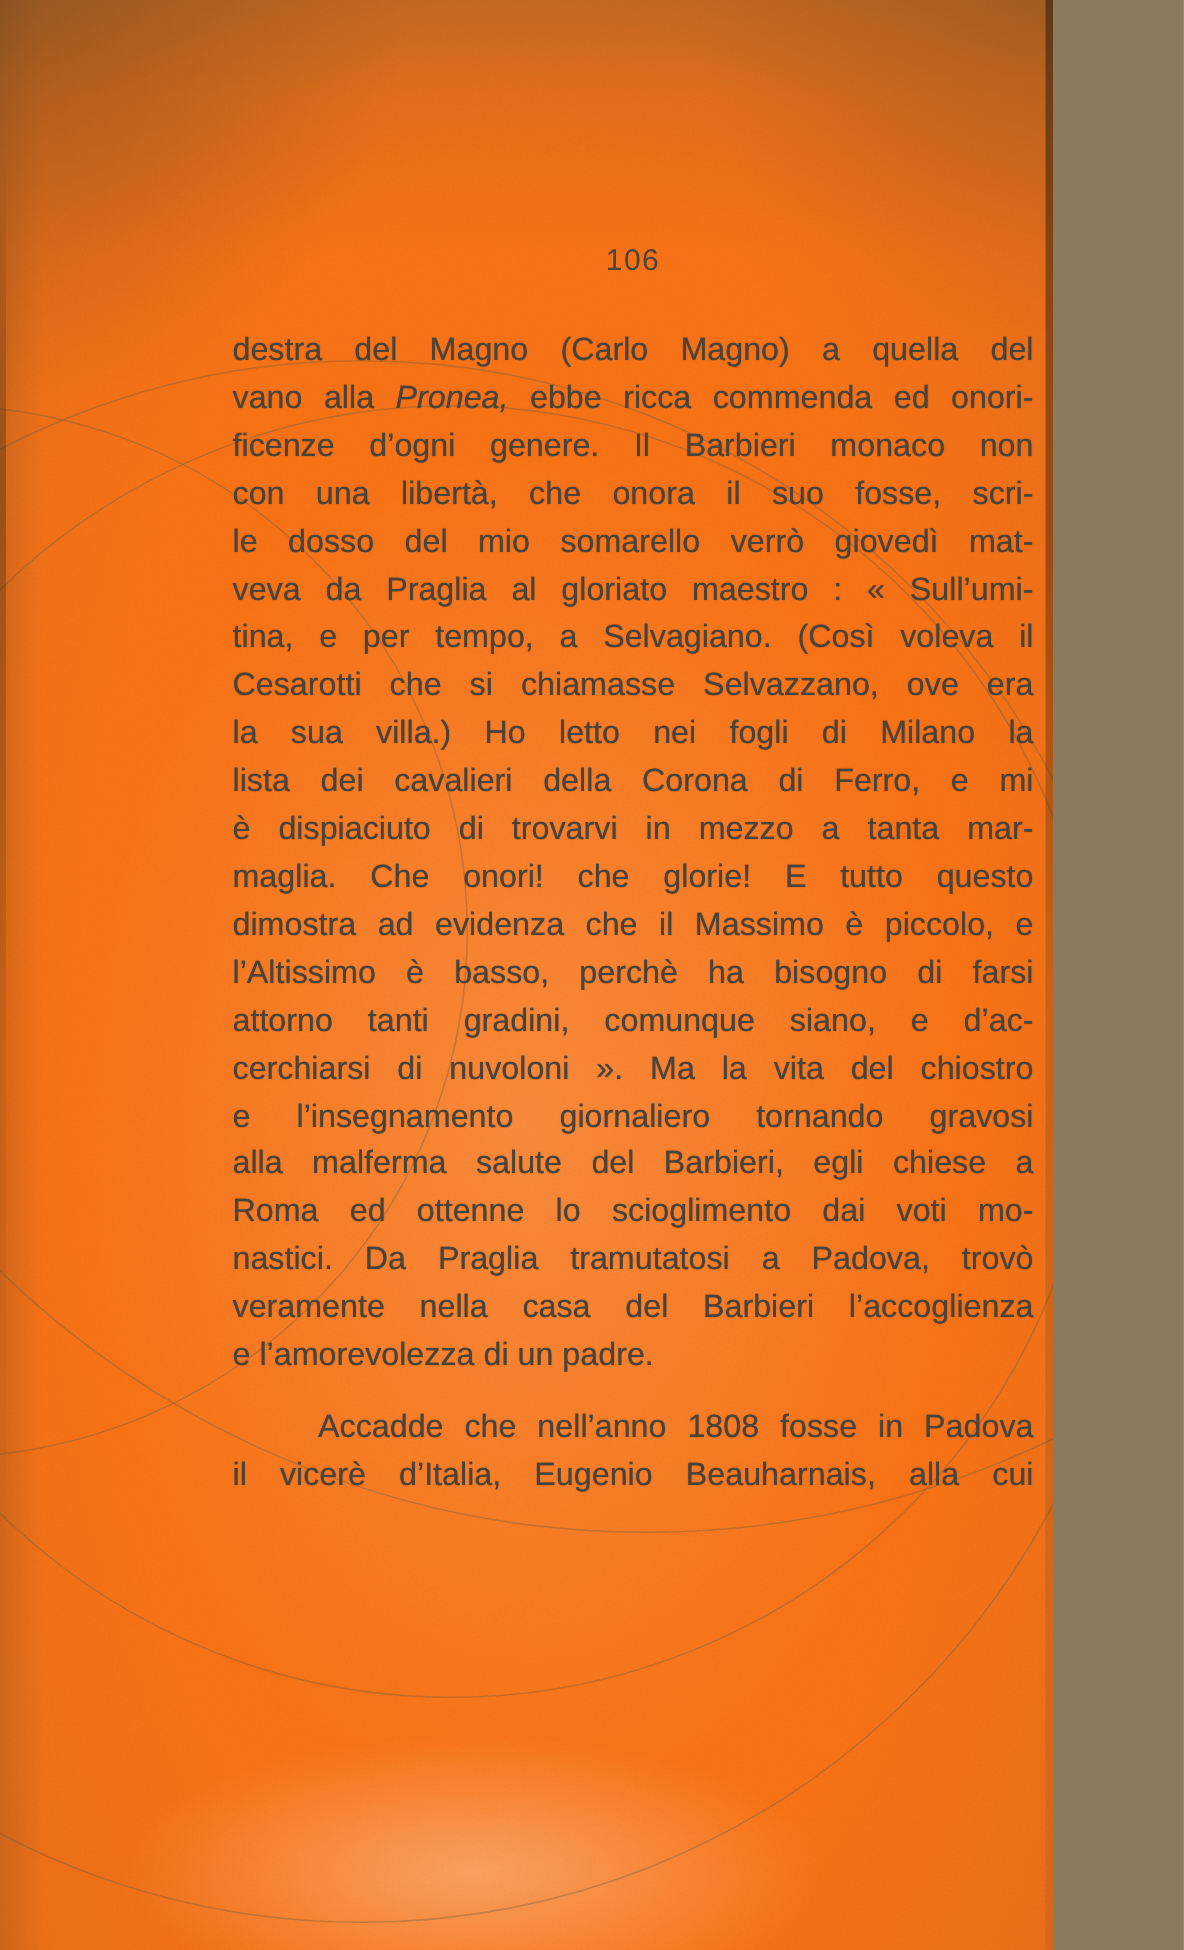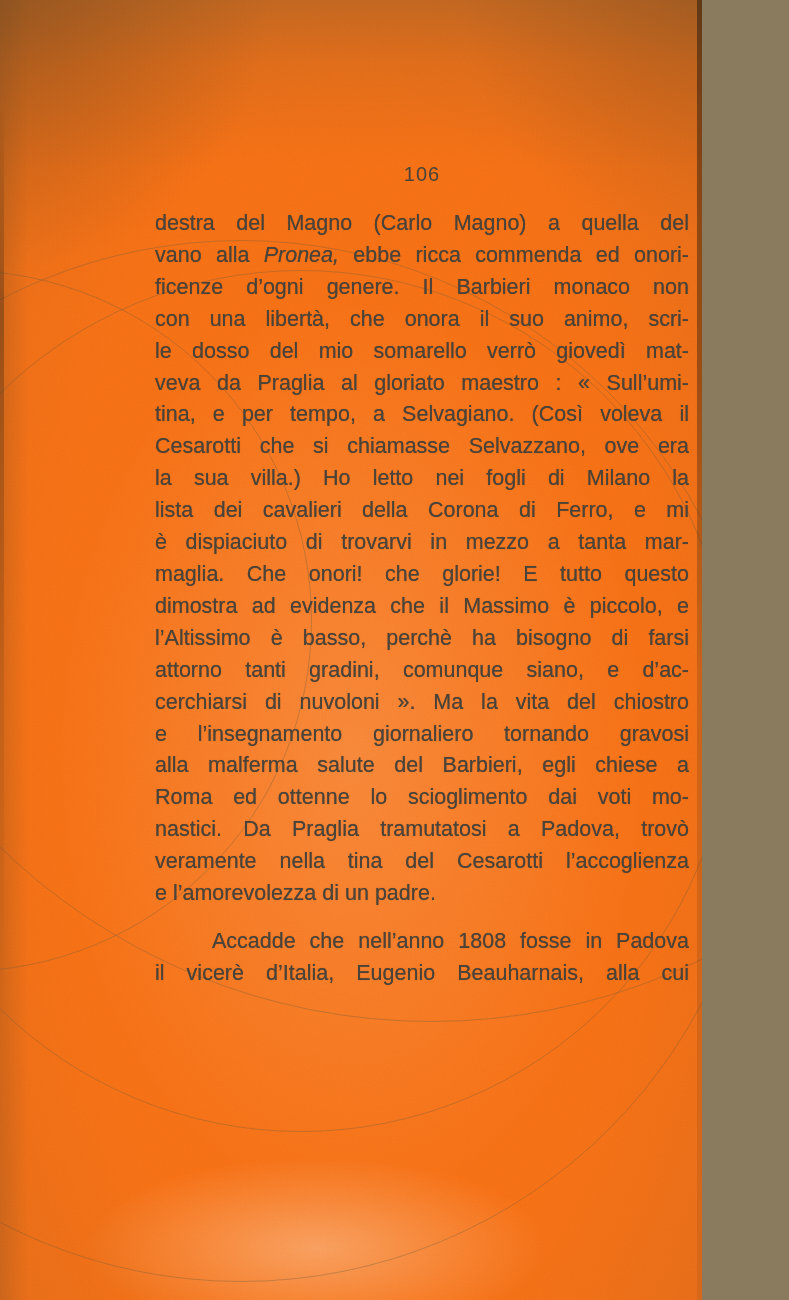--- a/index.html
+++ b/index.html
@@ -58,21 +58,21 @@
   .page-number {
     position: absolute;
     left: 155px; top: 163px; width: 534px;
     text-align: center;
     font-size: 20px;
     letter-spacing: 1px;
     color: #4c453a;
   }
   .text-block {
     position: absolute;
-    left: 155px; top: 208px; width: 534px;
+    left: 155px; top: 218px; width: 534px;
     font-size: 21.5px;
     line-height: 31.9px;
     color: #4b443a;
     text-shadow: 0 0 0.7px rgba(75,64,48,.75);
   }
   .text-line { white-space: normal; }
   .text-line.just { text-align: justify; text-align-last: justify; }
   .text-line.indent { padding-left: 57px; margin-top: 16px; }
   .it { font-style: italic; }
 </style>
@@ -87,38 +87,38 @@
   <div class="arc arc2"></div>
   <div class="arc arc3"></div>
   <div class="arc arc4"></div>
 
   <div class="page-number">106</div>
 
   <div class="text-block">
       <div class="text-line just"><span>destra del Magno (Carlo Magno) a quella del</span></div>
       <div class="text-line just"><span>vano alla </span><span class="it">Pronea,</span><span> ebbe ricca commenda ed onori-</span></div>
       <div class="text-line just"><span>ficenze d’ogni genere. Il Barbieri monaco non</span></div>
-      <div class="text-line just"><span>con una libertà, che onora il suo animo, scri-</span></div>
+      <div class="text-line just"><span>con una libertà, che onora il suo fosse, scri-</span></div>
       <div class="text-line just"><span>le dosso del mio somarello verrò giovedì mat-</span></div>
       <div class="text-line just"><span>veva da Praglia al gloriato maestro : « Sull’umi-</span></div>
       <div class="text-line just"><span>tina, e per tempo, a Selvagiano. (Così voleva il</span></div>
       <div class="text-line just"><span>Cesarotti che si chiamasse Selvazzano, ove era</span></div>
       <div class="text-line just"><span>la sua villa.) Ho letto nei fogli di Milano la</span></div>
       <div class="text-line just"><span>lista dei cavalieri della Corona di Ferro, e mi</span></div>
       <div class="text-line just"><span>è dispiaciuto di trovarvi in mezzo a tanta mar-</span></div>
       <div class="text-line just"><span>maglia. Che onori! che glorie! E tutto questo</span></div>
       <div class="text-line just"><span>dimostra ad evidenza che il Massimo è piccolo, e</span></div>
       <div class="text-line just"><span>l’Altissimo è basso, perchè ha bisogno di farsi</span></div>
       <div class="text-line just"><span>attorno tanti gradini, comunque siano, e d’ac-</span></div>
       <div class="text-line just"><span>cerchiarsi di nuvoloni ». Ma la vita del chiostro</span></div>
       <div class="text-line just"><span>e l’insegnamento giornaliero tornando gravosi</span></div>
       <div class="text-line just"><span>alla malferma salute del Barbieri, egli chiese a</span></div>
       <div class="text-line just"><span>Roma ed ottenne lo scioglimento dai voti mo-</span></div>
       <div class="text-line just"><span>nastici. Da Praglia tramutatosi a Padova, trovò</span></div>
-      <div class="text-line just"><span>veramente nella tina del Cesarotti l’accoglienza</span></div>
+      <div class="text-line just"><span>veramente nella casa del Barbieri l’accoglienza</span></div>
       <div class="text-line"><span>e l’amorevolezza di un padre.</span></div>
       <div class="text-line just indent"><span>Accadde che nell’anno 1808 fosse in Padova</span></div>
       <div class="text-line just"><span>il vicerè d’Italia, Eugenio Beauharnais, alla cui</span></div>
     </div>
 
   <div class="edge-left"></div>
   <div class="edge-right"></div>
 
   <svg class="noise-overlay" width="789" height="1300">
     <filter id="paper-noise">

